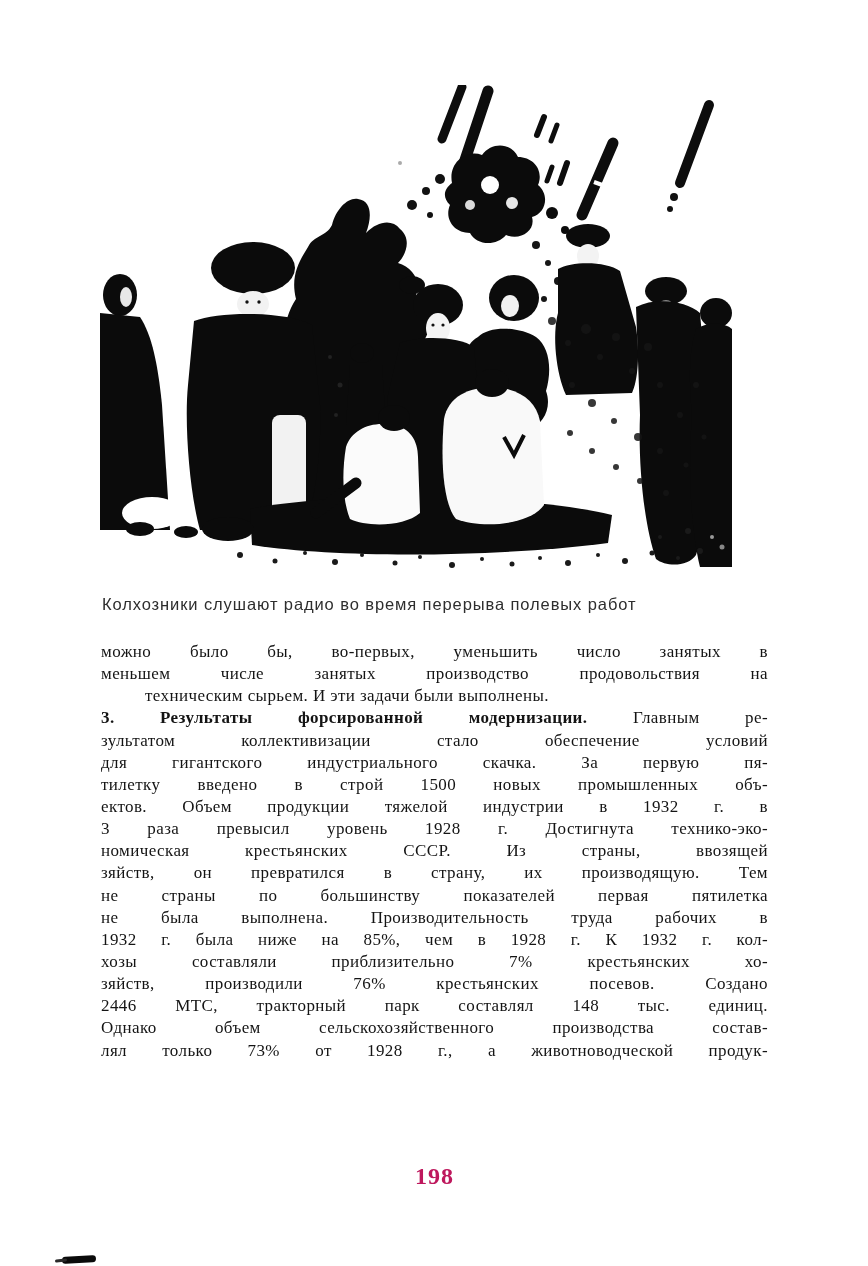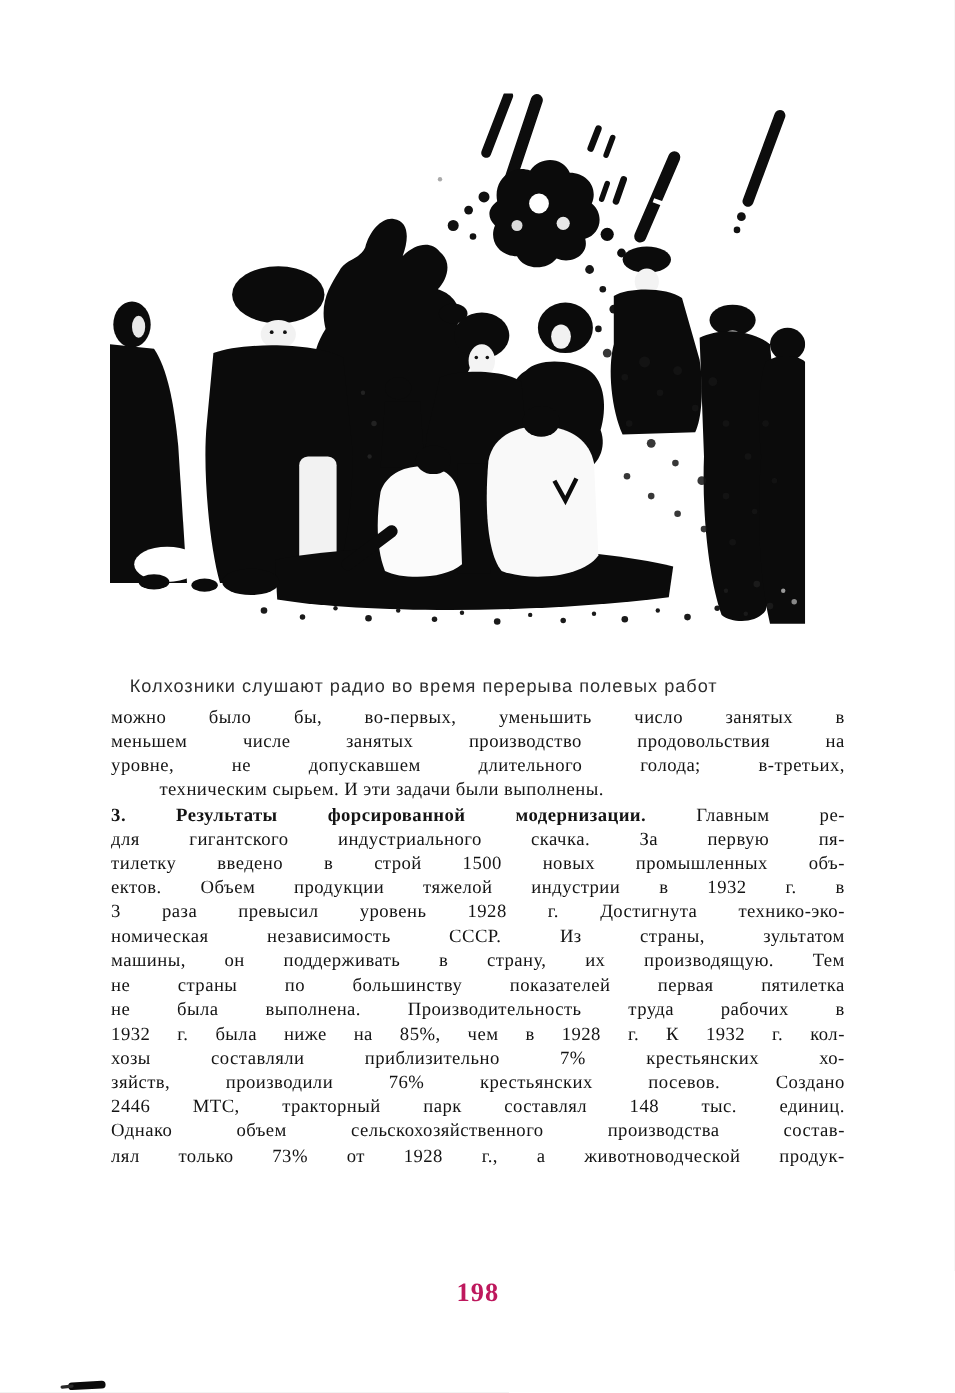--- a/index.html
+++ b/index.html
@@ -8,25 +8,24 @@
     width:868px; height:1266px;
     margin:0 auto;
     background:#ffffff;
     overflow:hidden;
     font-family:"Liberation Serif","DejaVu Serif",serif;
     color:#141414;
   }
   .photo-wrap { position:absolute; left:100px; top:85px; width:632px; height:487px; }
   .photo-wrap svg { display:block; width:632px; height:487px; }
   .caption {
-    position:absolute; left:118px; top:594px; width:650px;
+    position:absolute; left:102px; top:594px; width:650px;
     font-family:"Liberation Sans","DejaVu Sans",sans-serif;
     font-size:16.5px; line-height:20px; letter-spacing:0.9px;
     color:#2e2e2e;
-    margin-top:20px;
   }
   .text-block {
     position:absolute; left:101px; top:641px; width:667px;
   }
   .body-line {
     height:22.15px; line-height:22.15px;
     font-size:17px; letter-spacing:0.4px;
     text-align:justify; text-align-last:justify;
     white-space:normal; overflow:visible;
     color:#141414;
@@ -207,29 +206,29 @@
         <circle cx="622" cy="462" r="2.5" fill="#888"></circle>
       </g>
     </svg>
   </div>
 
   <div class="caption">Колхозники слушают радио во время перерыва полевых работ</div>
 
   <div class="text-block" id="text-block">
       <div class="body-line">можно было бы, во-первых, уменьшить число занятых в</div>
       <div class="body-line">меньшем числе занятых производство продовольствия на</div>
-      <div class="body-line">уровне, не допускавшем длительного голода; в-третьих,</div>
       <div class="body-line para-end">техническим сырьем. И эти задачи были выполнены.</div>
       <div class="body-line"><b>3. Результаты форсированной модернизации.</b> Главным ре-</div>
+      <div class="body-line">зультатом коллективизации стало обеспечение условий</div>
       <div class="body-line">для гигантского индустриального скачка. За первую пя-</div>
       <div class="body-line">тилетку введено в строй 1500 новых промышленных объ-</div>
       <div class="body-line">ектов. Объем продукции тяжелой индустрии в 1932 г. в</div>
       <div class="body-line">3 раза превысил уровень 1928 г. Достигнута технико-эко-</div>
-      <div class="body-line">номическая независимость СССР. Из страны, зультатом</div>
-      <div class="body-line">машины, он поддерживать в страну, их производящую. Тем</div>
+      <div class="body-line">номическая крестьянских СССР. Из страны, ввозящей</div>
+      <div class="body-line">зяйств, он превратился в страну, их производящую. Тем</div>
       <div class="body-line">не страны по большинству показателей первая пятилетка</div>
       <div class="body-line">не была выполнена. Производительность труда рабочих в</div>
       <div class="body-line">1932 г. была ниже на 85%, чем в 1928 г. К 1932 г. кол-</div>
       <div class="body-line">хозы составляли приблизительно 7% крестьянских хо-</div>
       <div class="body-line">зяйств, производили 76% крестьянских посевов. Создано</div>
       <div class="body-line">2446 МТС, тракторный парк составлял 148 тыс. единиц.</div>
       <div class="body-line">Однако объем сельскохозяйственного производства состав-</div>
       <div class="body-line">лял только 73% от 1928 г., а животноводческой продук-</div>
     </div>
 

